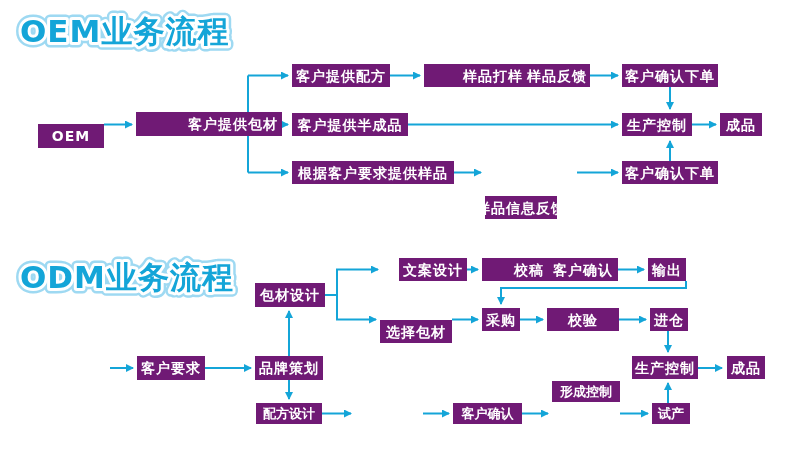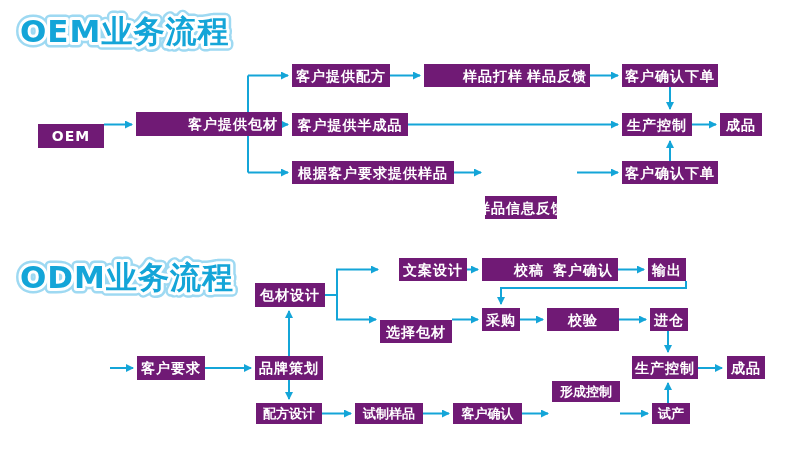--- a/index.html
+++ b/index.html
@@ -108,18 +108,17 @@
 
   <div class="node" style="left:380px;top:308px;width:72px;height:23px;margin-top:12px;">选择包材</div>
   <div class="node" style="left:482px;top:308px;width:38px;height:23px;">采购</div>
   <div class="node" style="left:547px;top:308px;width:72px;height:23px;">校验</div>
   <div class="node" style="left:650px;top:308px;width:38px;height:23px;">进仓</div>
 
   <div class="node" style="left:632px;top:356px;width:66px;height:23px;">生产控制</div>
   <div class="node" style="left:727px;top:356px;width:38px;height:23px;">成品</div>
 
   <div class="node small" style="left:256px;top:403px;width:66px;height:21px;">配方设计</div>
-  <div class="node small" style="left:355px;top:403px;width:68px;height:21px;">试制样品</div>
   <div class="node small" style="left:453px;top:403px;width:69px;height:21px;">客户确认</div>
   <div class="node small" style="left:552px;top:381px;width:68px;height:21px;">形成控制</div>
   <div class="node small" style="left:652px;top:403px;width:38px;height:21px;">试产</div>
 
 </div>
 
 </body></html>

